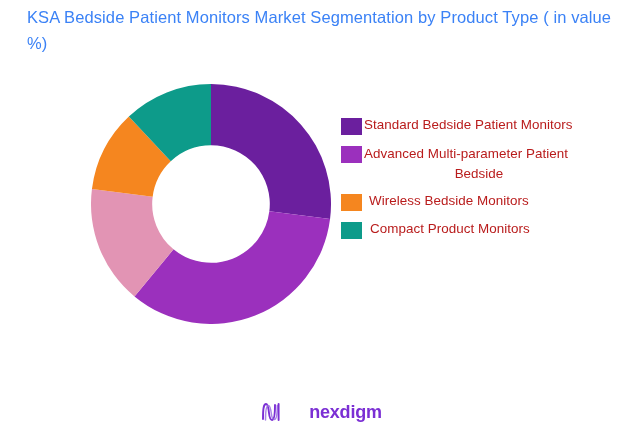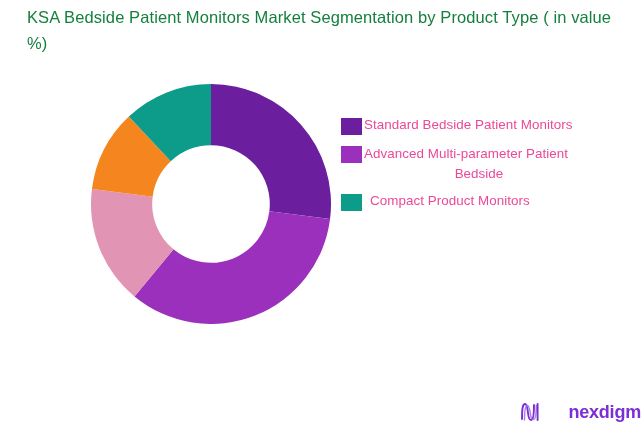--- a/index.html
+++ b/index.html
@@ -18,21 +18,21 @@
 
   
   #chart-title {
     position: absolute;
     left: 27px;
     top: 4px;
     width: 590px;
     font-size: 16.5px;
     line-height: 26px;
     font-weight: 400;
-    color: #15803d;
+    color: #3b82f6;
     letter-spacing: 0.1px;
   }
 
   
   #donut-wrap {
     position: absolute;
     left: 91px;
     top: 84px;
     width: 240px;
     height: 240px;
@@ -59,35 +59,35 @@
   .legend-swatch {
     flex: 0 0 auto;
     width: 21px;
     height: 17px;
     margin-top: 2px;
     margin-right: 2px;
   }
   .legend-label {
     font-size: 13.4px;
     line-height: 18.5px;
-    color: #ec4899;
+    color: #b91c1c;
     letter-spacing: 0.05px;
   }
   .legend-label.indented { margin-left: 6px; }
   .legend-label.pad-left { margin-left: 5px; }
 
   
   #footer-logo {
     position: absolute;
     left: 0;
     right: 0;
     bottom: 17px;
     display: flex;
     align-items: center;
-    justify-content: flex-end;
+    justify-content: center;
     gap: 24px;
   }
   #logo-mark { display: block; }
   #logo-text {
     font-size: 18px;
     font-weight: 700;
     color: #7b2fd4;
     letter-spacing: -0.2px;
   }
 </style>
@@ -116,20 +116,24 @@
   </div>
 
   <div class="legend-row tight">
     <span class="legend-swatch" style="background:#9b30bd"></span>
     <span>
       <span class="legend-label"><span>Advanced Multi-parameter Patient</span><br><span style="display: inline-block; width: 272px; text-align: center; margin-left: -21px;">Bedside</span></span>
     </span>
   </div>
 
 
+  <div class="legend-row">
+    <span class="legend-swatch" style="background:#f5861f"></span>
+    <span class="legend-label pad-left">Wireless Bedside Monitors</span>
+  </div>
 
   <div class="legend-row">
     <span class="legend-swatch" style="background:#0d9b8a"></span>
     <span class="legend-label indented">Compact Product Monitors</span>
   </div>
 
 </div>
 
 <div id="footer-logo">
   <svg id="logo-mark" width="26" height="24" viewBox="0 0 26 24">

